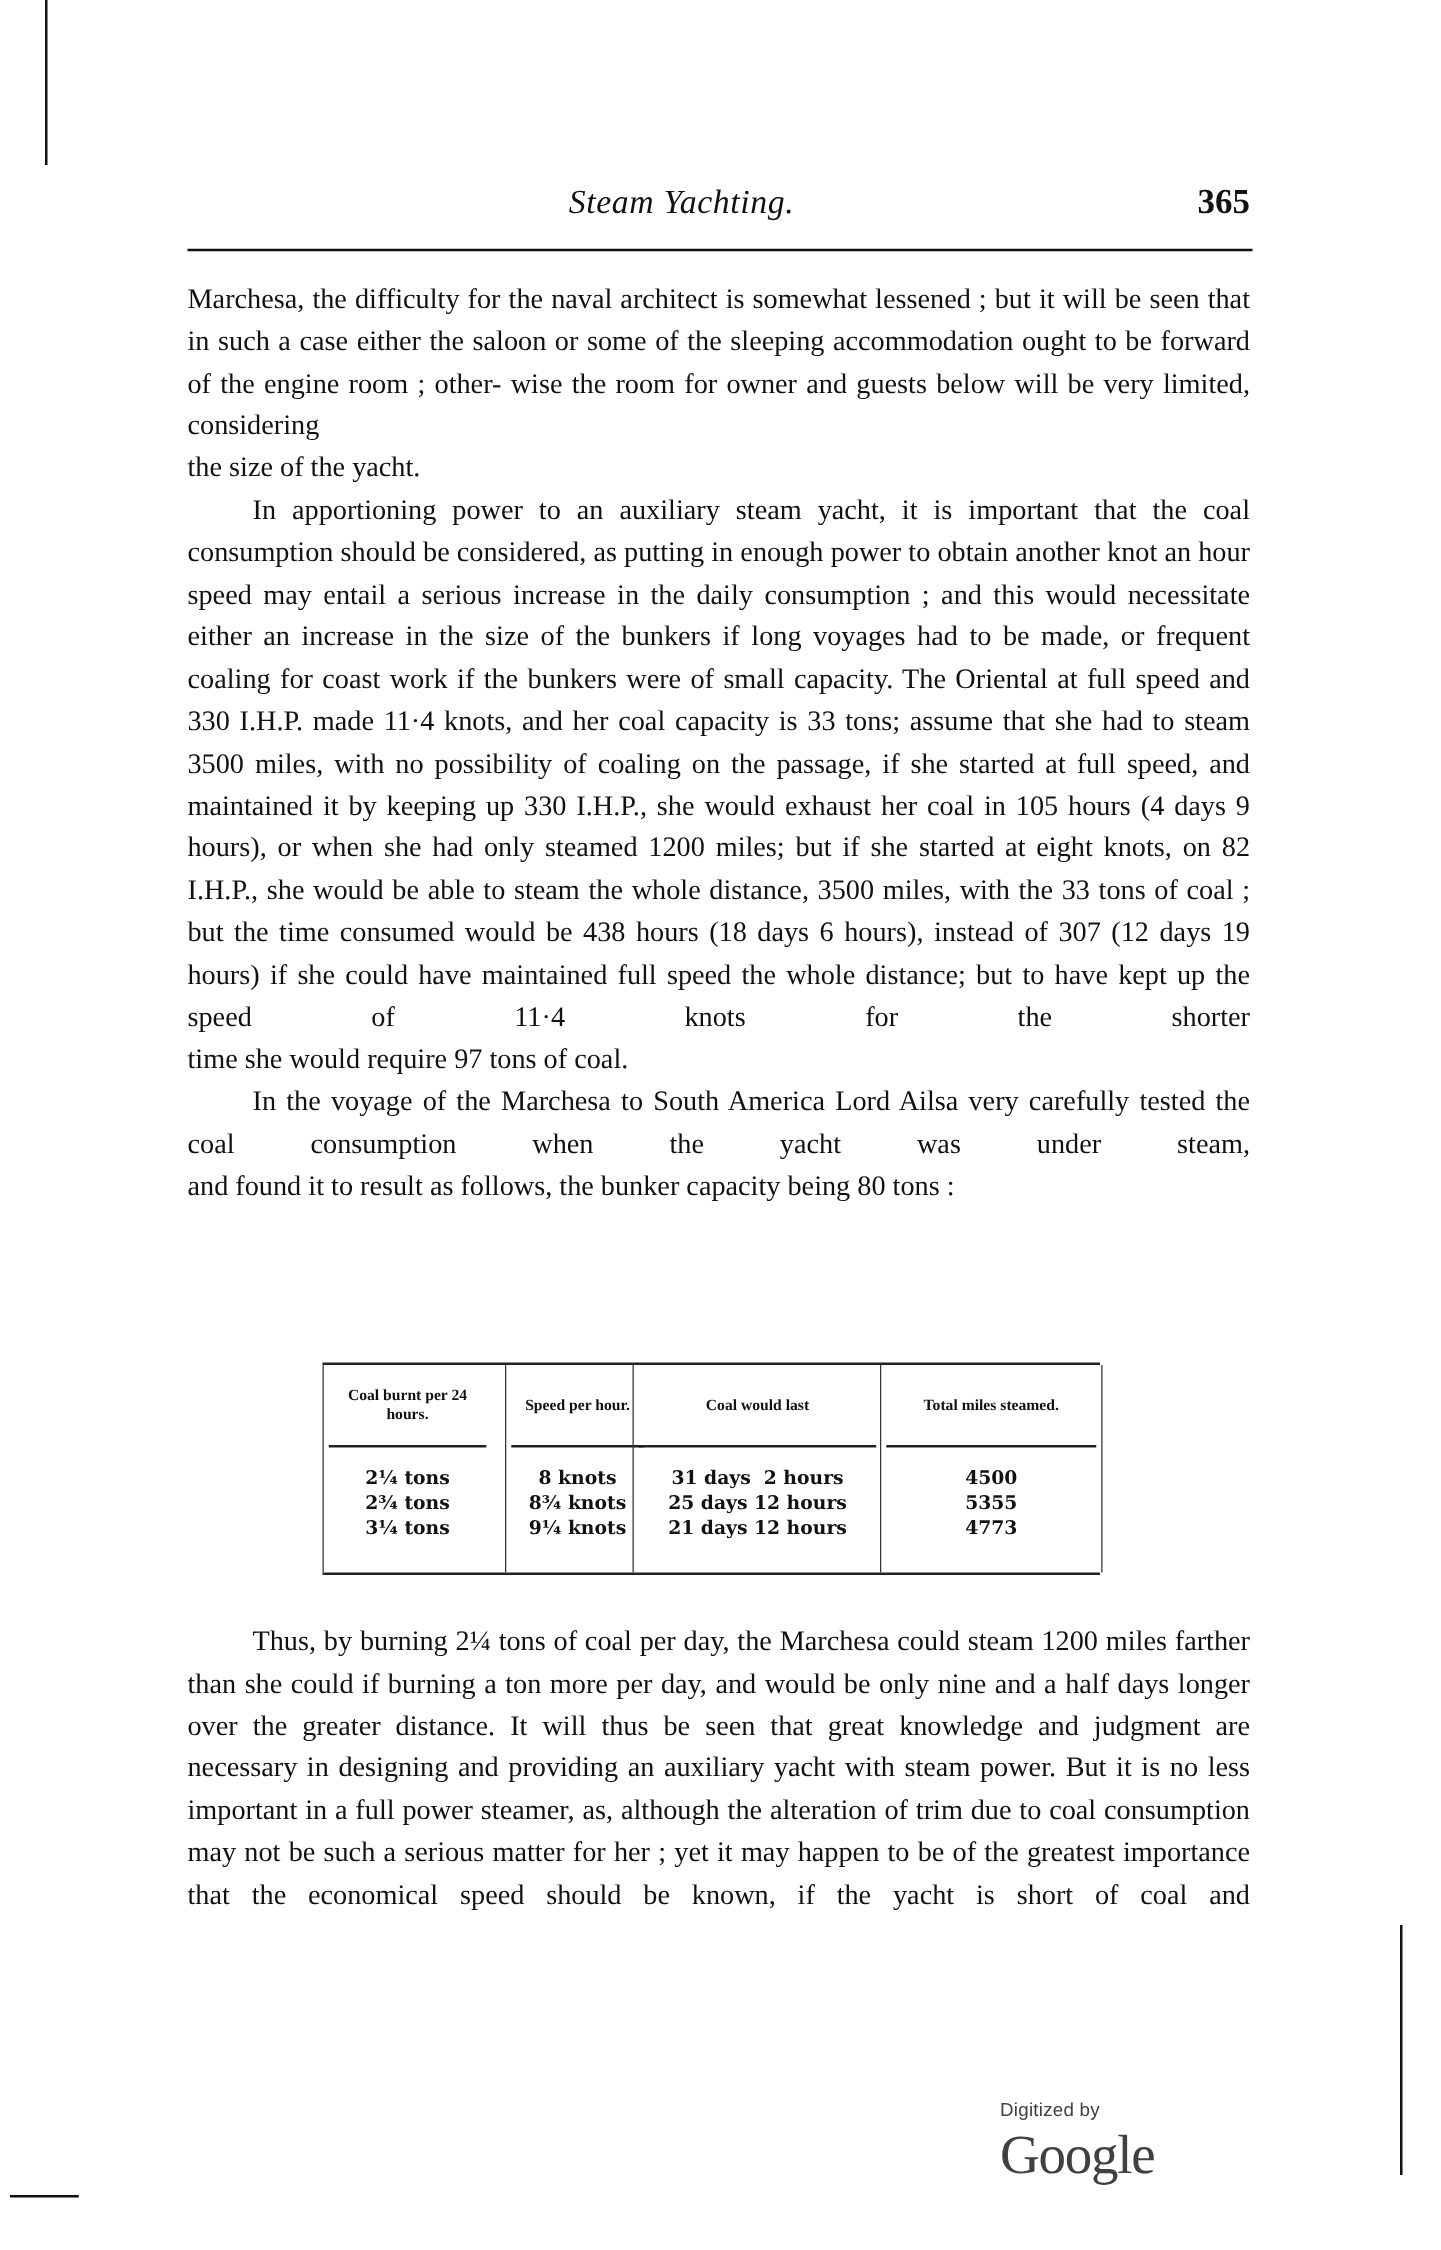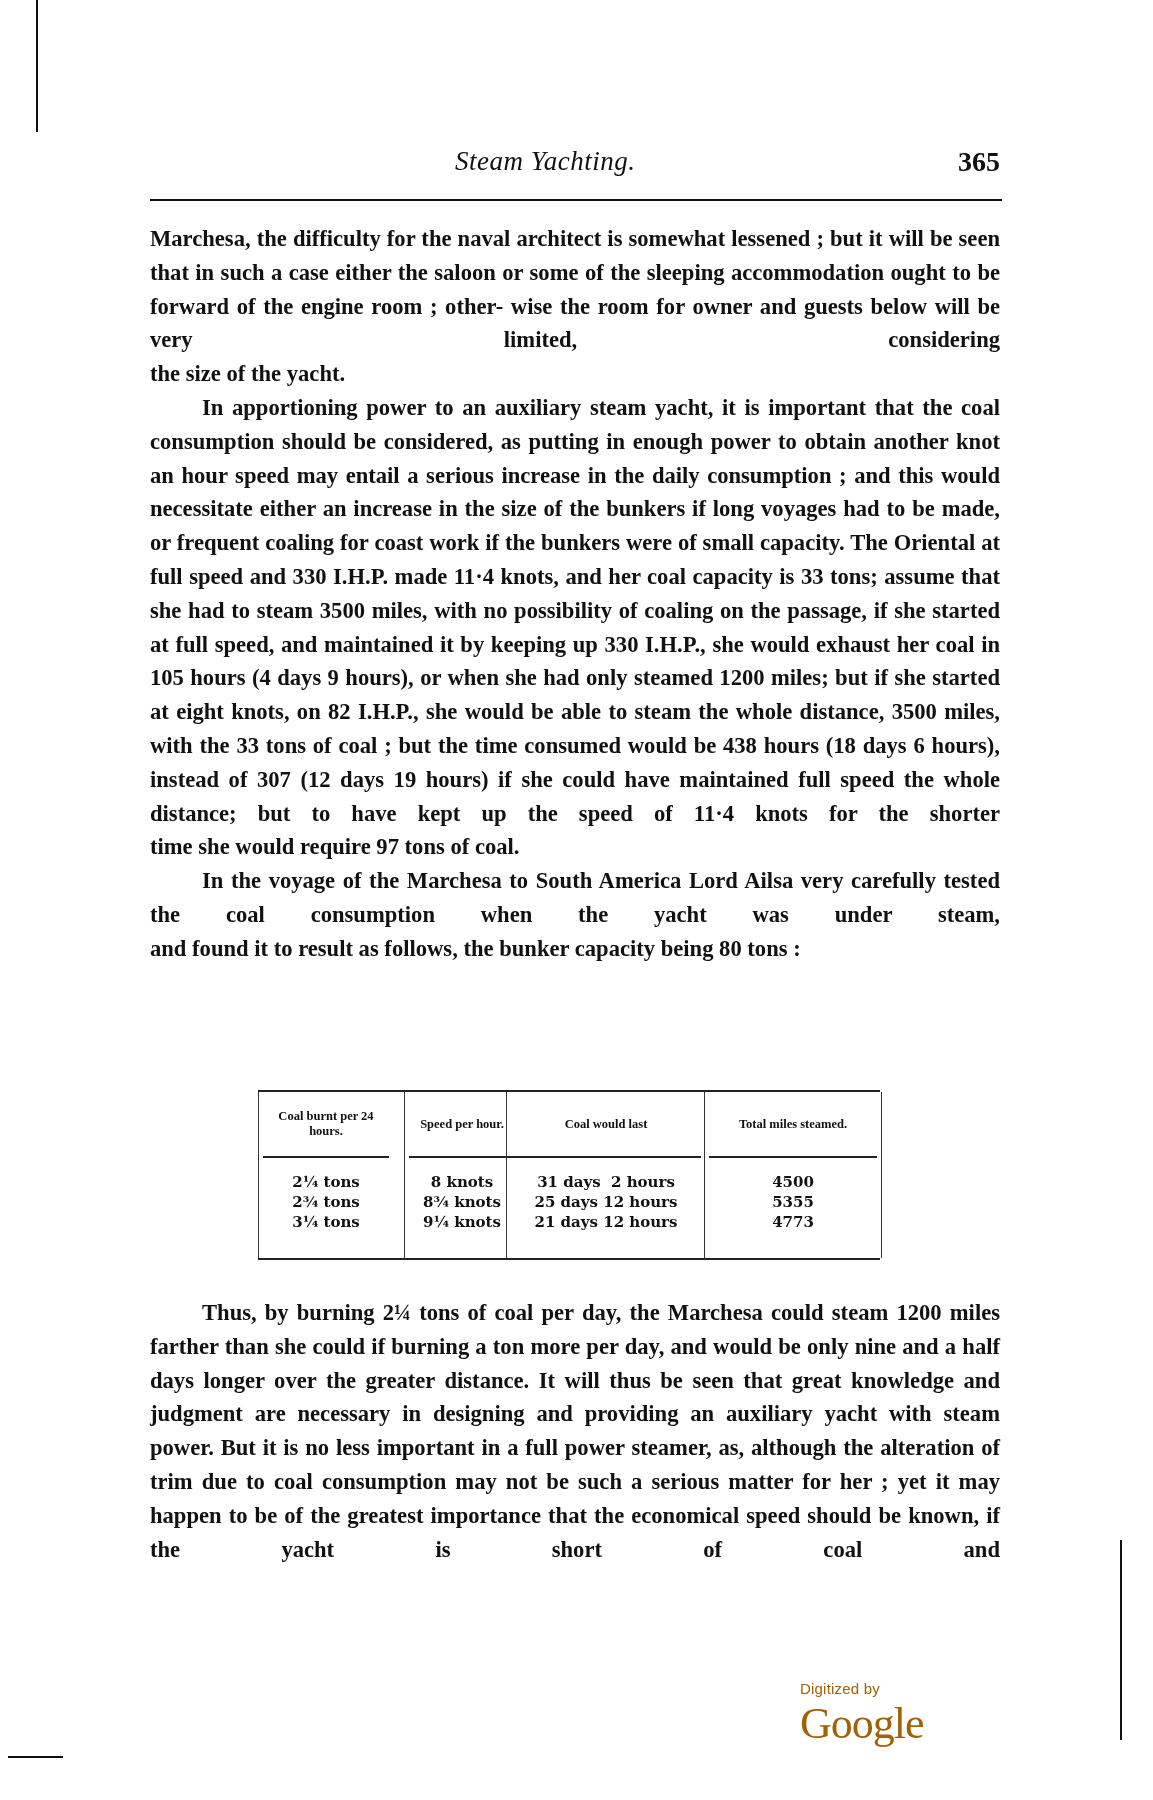--- a/index.html
+++ b/index.html
@@ -10,21 +10,21 @@
     .running-head { position: absolute; left: 150px; top: 146px; width: 850px; height: 40px; }
     .running-title { position: absolute; left: 305px; top: 0; font-style: italic;
                      font-family: "Liberation Serif", serif; font-size: 27px; letter-spacing: 0.5px; }
     .page-number { position: absolute; right: 0; top: 0; font-family: "Liberation Serif", serif;
                    font-size: 28px; font-weight: bold; }
     .head-rule { position: absolute; left: 150px; top: 199px; width: 852px; height: 2px; background: #111; }
 
     .body-text { position: absolute; left: 150px; width: 850px;
                  font-family: "Liberation Serif", serif; font-size: 22.6px;
                  line-height: 33.8px; text-align: justify; }
-    .body-text p { margin: 0; text-align-last: justify; font-weight: bold; }
+    .body-text p { margin: 0; text-align-last: justify; }
     .body-text p.last { text-align-last: left; }
     .body-text p.indent { text-indent: 52px; }
 
     .block1 { top: 222px; }
     .block2 { top: 1296px; }
 
     .coal-table { position: absolute; left: 258px; top: 1090px; width: 622px; height: 166px;
                   border-top: 2px solid #222; border-bottom: 2px solid #222;
                   font-family: "DejaVu Serif", serif; font-weight: bold; }
     .coal-table .col { position: absolute; top: 0; bottom: 0; text-align: center; }
@@ -32,21 +32,21 @@
     .coal-table .col.c2 { left: 134px; width: 114px; border-left: 1px solid #333; margin-left: 12px; }
     .coal-table .col.c3 { left: 248px; width: 198px; border-left: 1px solid #333; }
     .coal-table .col.c4 { left: 446px; width: 176px; border-left: 1px solid #333; border-right: 1px solid #333; }
     .coal-table .hdr { position: absolute; left: 4px; right: 4px; top: 0; height: 64px;
                        display: flex; align-items: center; justify-content: center;
                        font-size: 12.5px; line-height: 15px; font-weight: bold; font-family: Liberation Serif, serif; }
     .coal-table .hdr-rule { position: absolute; left: 4px; right: 4px; top: 64px; height: 2px; background: #222; }
     .coal-table .cells { position: absolute; left: 0; right: 0; top: 80px; font-size: 15px; line-height: 20px; }
     .coal-table .cell { display: block; white-space: pre; }
 
-    .watermark { position: absolute; left: 800px; top: 1680px; color: #a16207;
+    .watermark { position: absolute; left: 800px; top: 1680px; color: #404040;
                  font-family: "Liberation Serif", serif; }
     .watermark .small { font-family: "Liberation Sans", sans-serif; font-size: 15px; letter-spacing: 0.2px; }
     .watermark .big { font-size: 44px; letter-spacing: -1px; }
 
     .scan-mark { position: absolute; background: #111; }
   </style>
 </head>
 <body>
 
 <div class="page">

